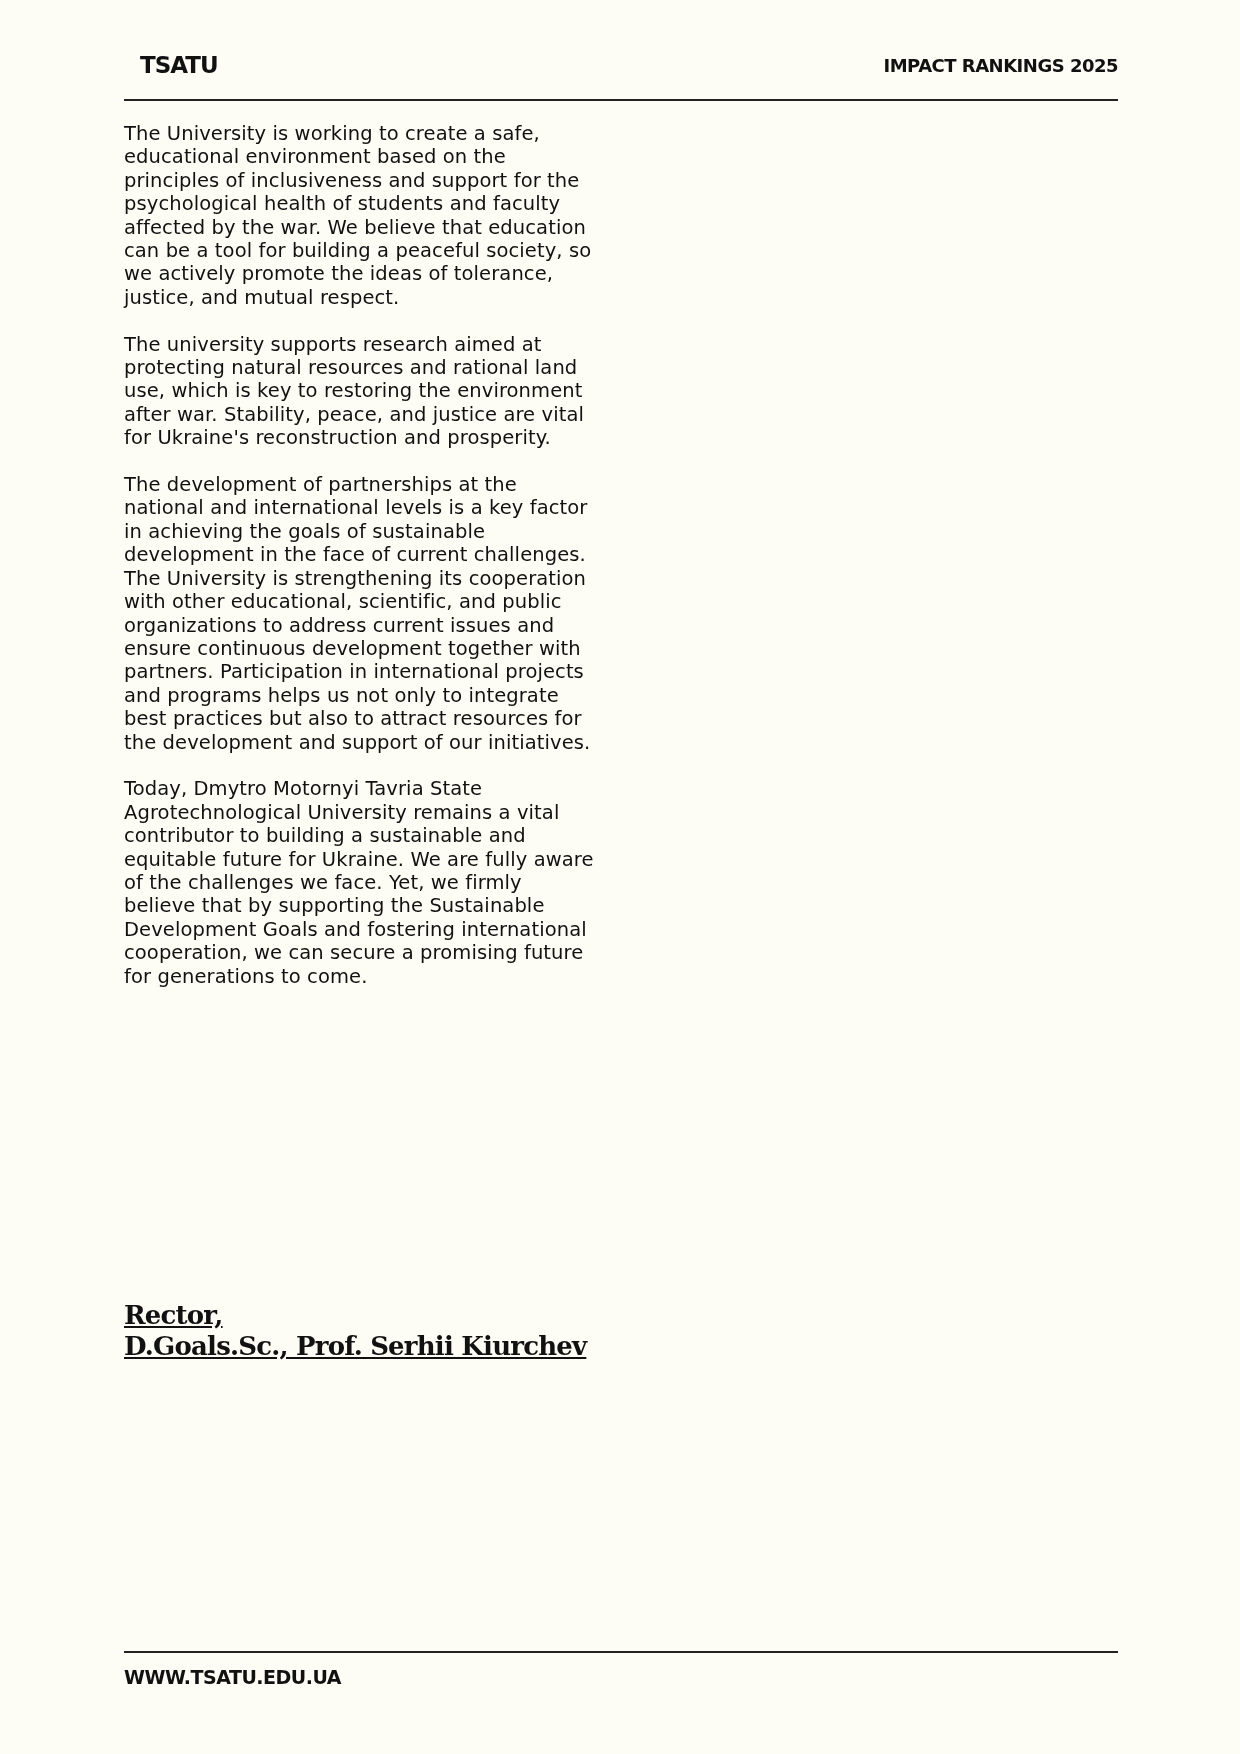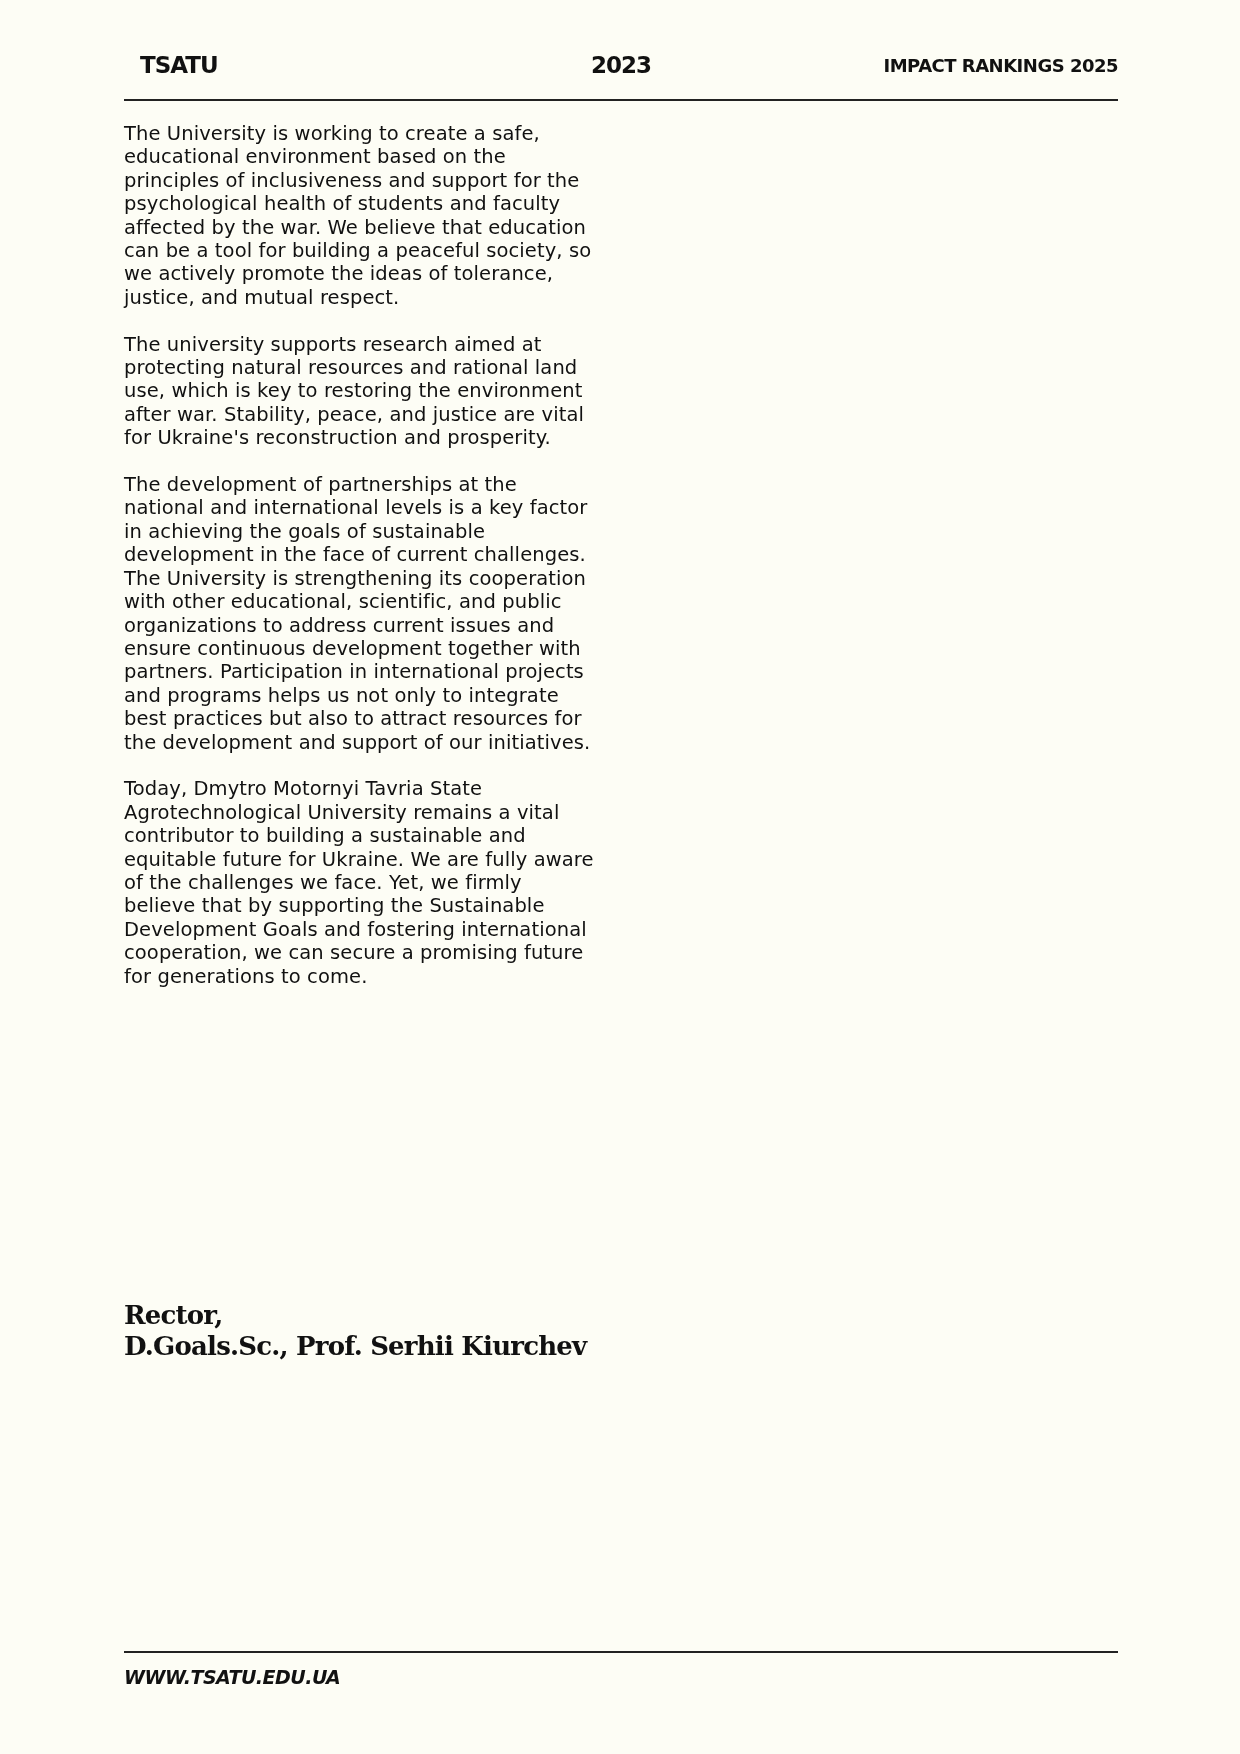--- a/index.html
+++ b/index.html
@@ -21,34 +21,33 @@
     .rule-top { position: absolute; left: 124px; top: 99px; width: 994px; height: 2px; background: #222; }
     .content {
       position: absolute; left: 124px; top: 122px; width: 470px;
       font-size: 19.5px; line-height: 23.4px;
       letter-spacing: 0.1px;
     }
     .content p { margin: 0 0 23.4px 0; }
     .signature {
       position: absolute; left: 124px; top: 1300px;
       font-family: "DejaVu Serif", serif; font-weight: bold;
-      font-size: 26px; line-height: 31px; letter-spacing: -0.8px;
+      font-size: 26px; line-height: 31px; letter-spacing: -0.8px; text-decoration: underline;
     }
     .rule-bottom { position: absolute; left: 124px; top: 1651px; width: 994px; height: 2px; background: #222; }
     .footer {
       position: absolute; left: 124px; top: 1666px;
-      font-weight: bold; font-size: 19px; letter-spacing: -0.5px; font-style: italic;
+      font-weight: bold; font-size: 19px; letter-spacing: -0.5px;
     }
   </style>
 </head>
 <body>
 
 <div class="header">
   <span class="hdr-left">TSATU</span>
-  <span class="hdr-center">2023</span>
   <span class="hdr-right">IMPACT RANKINGS 2025</span>
 </div>
 <div class="rule-top"></div>
 
 <div class="content">
   <p>The University is working to create a safe, educational environment based on the principles of inclusiveness and support for the psychological health of students and faculty affected by the war. We believe that education can be a tool for building a peaceful society, so we actively promote the ideas of tolerance, justice, and mutual respect.</p>
   <p>The university supports research aimed at protecting natural resources and rational land use, which is key to restoring the environment after war. Stability, peace, and justice are vital for Ukraine's reconstruction and prosperity.</p>
   <p>The development of partnerships at the national and international levels is a key factor in achieving the goals of sustainable development in the face of current challenges. The University is strengthening its cooperation with other educational, scientific, and public organizations to address current issues and ensure continuous development together with partners. Participation in international projects and programs helps us not only to integrate best practices but also to attract resources for the development and support of our initiatives.</p>
   <p>Today, Dmytro Motornyi Tavria State Agrotechnological University remains a vital contributor to building a sustainable and equitable future for Ukraine. We are fully aware of the challenges we face. Yet, we firmly believe that by supporting the Sustainable Development Goals and fostering international cooperation, we can secure a promising future for generations to come.</p>
 </div>

